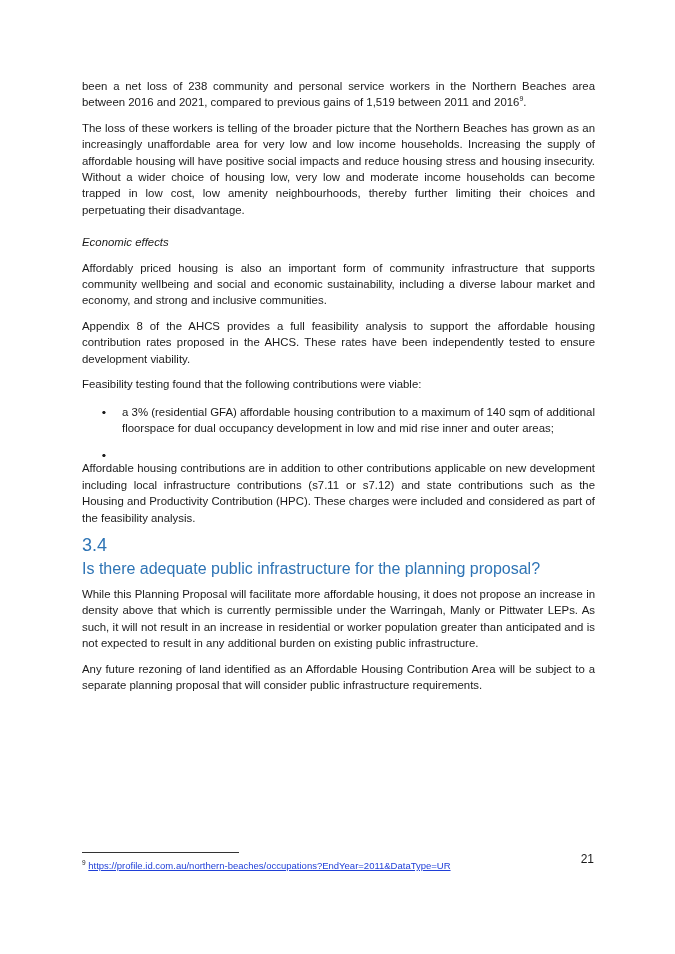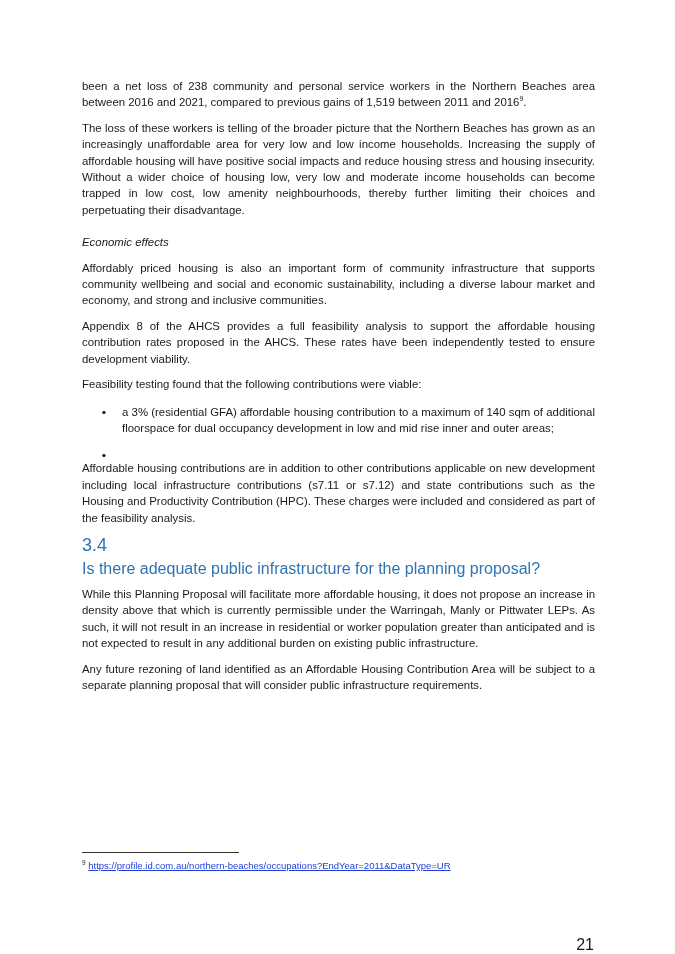--- a/index.html
+++ b/index.html
@@ -79,22 +79,22 @@
       line-height: 13px;
     }
     .footnote sup { font-size: 6.5px; }
     .footnote a {
       color: #1f3fd8;
       text-decoration: underline;
     }
     .page-number {
       position: absolute;
       right: 81px;
-      top: 936px;
-      font-size: 16px;
+      top: 852px;
+      font-size: 12px;
     }
   </style>
 </head>
 <body>
 
 <div class="page">
 
   <p class="p-gap"><span>been a net loss of 238 community and personal service workers in the Northern Beaches area between 2016 and 2021, compared to previous gains of 1,519 between 2011 and 2016</span><sup>9</sup><span>.</span></p>
 
   <p class="p-gap">The loss of these workers is telling of the broader picture that the Northern Beaches has grown as an increasingly unaffordable area for very low and low income households. Increasing the supply of affordable housing will have positive social impacts and reduce housing stress and housing insecurity. Without a wider choice of housing low, very low and moderate income households can become trapped in low cost, low amenity neighbourhoods, thereby further limiting their choices and perpetuating their disadvantage.</p>

